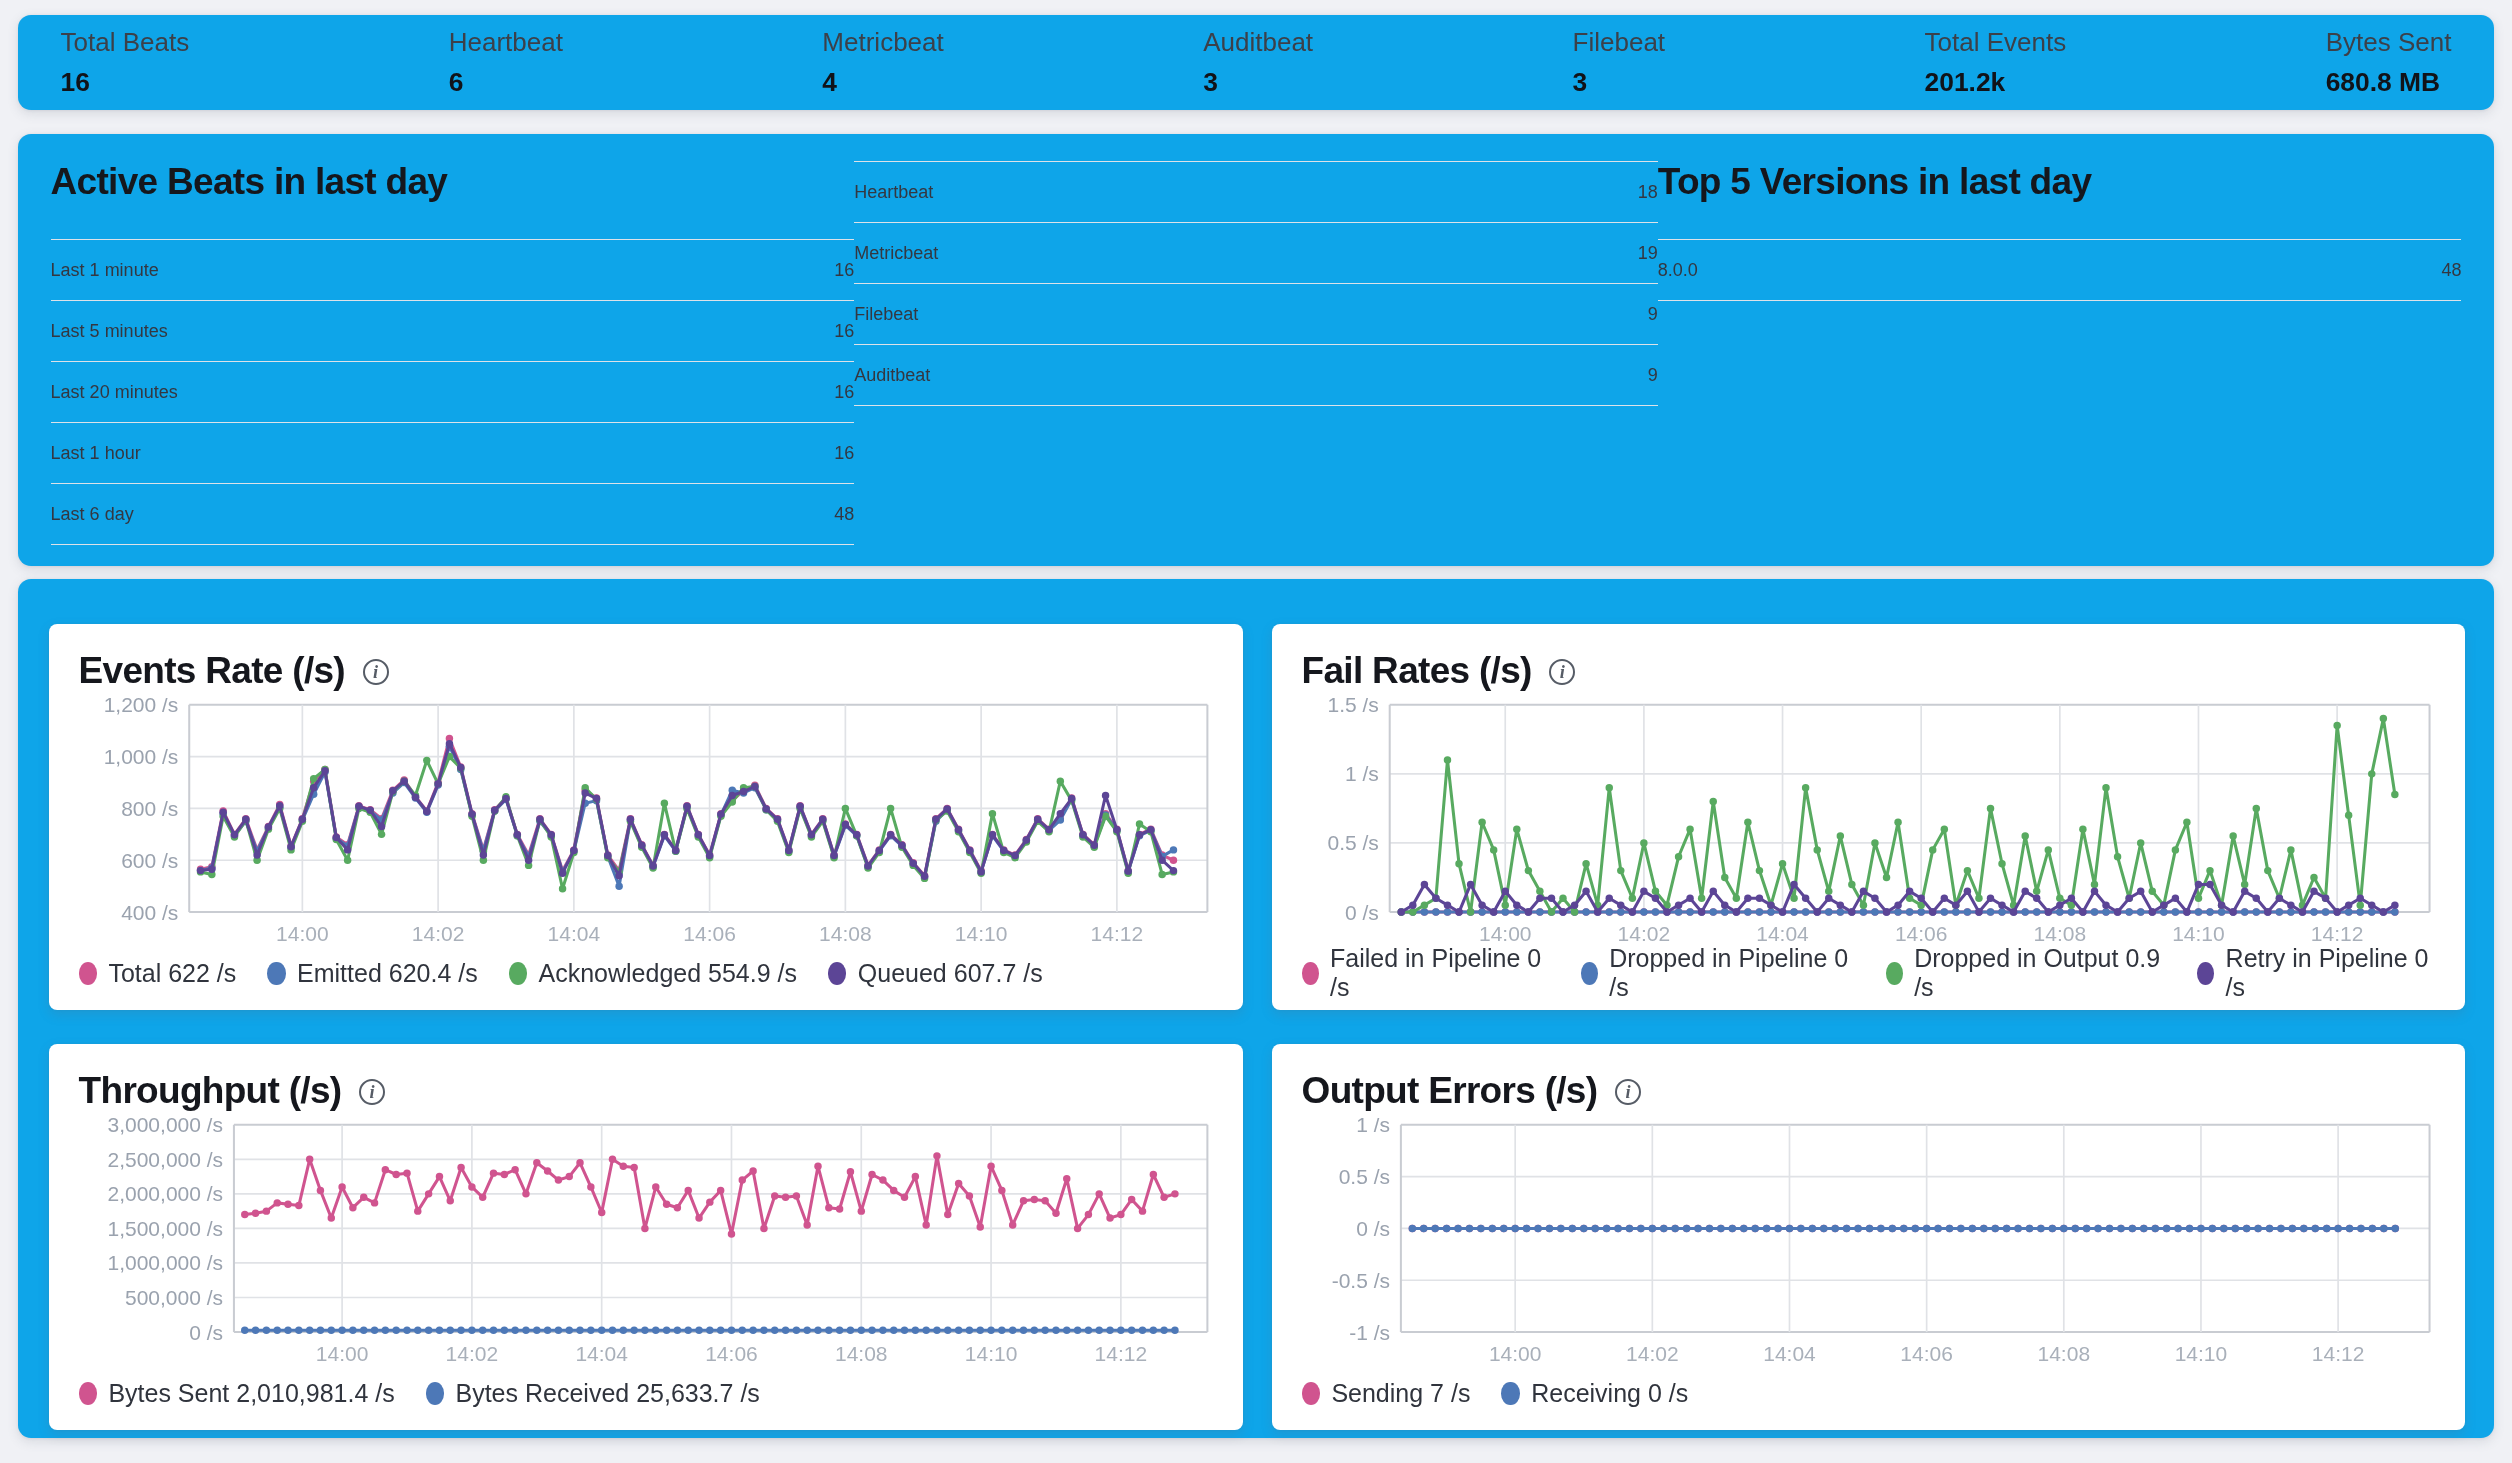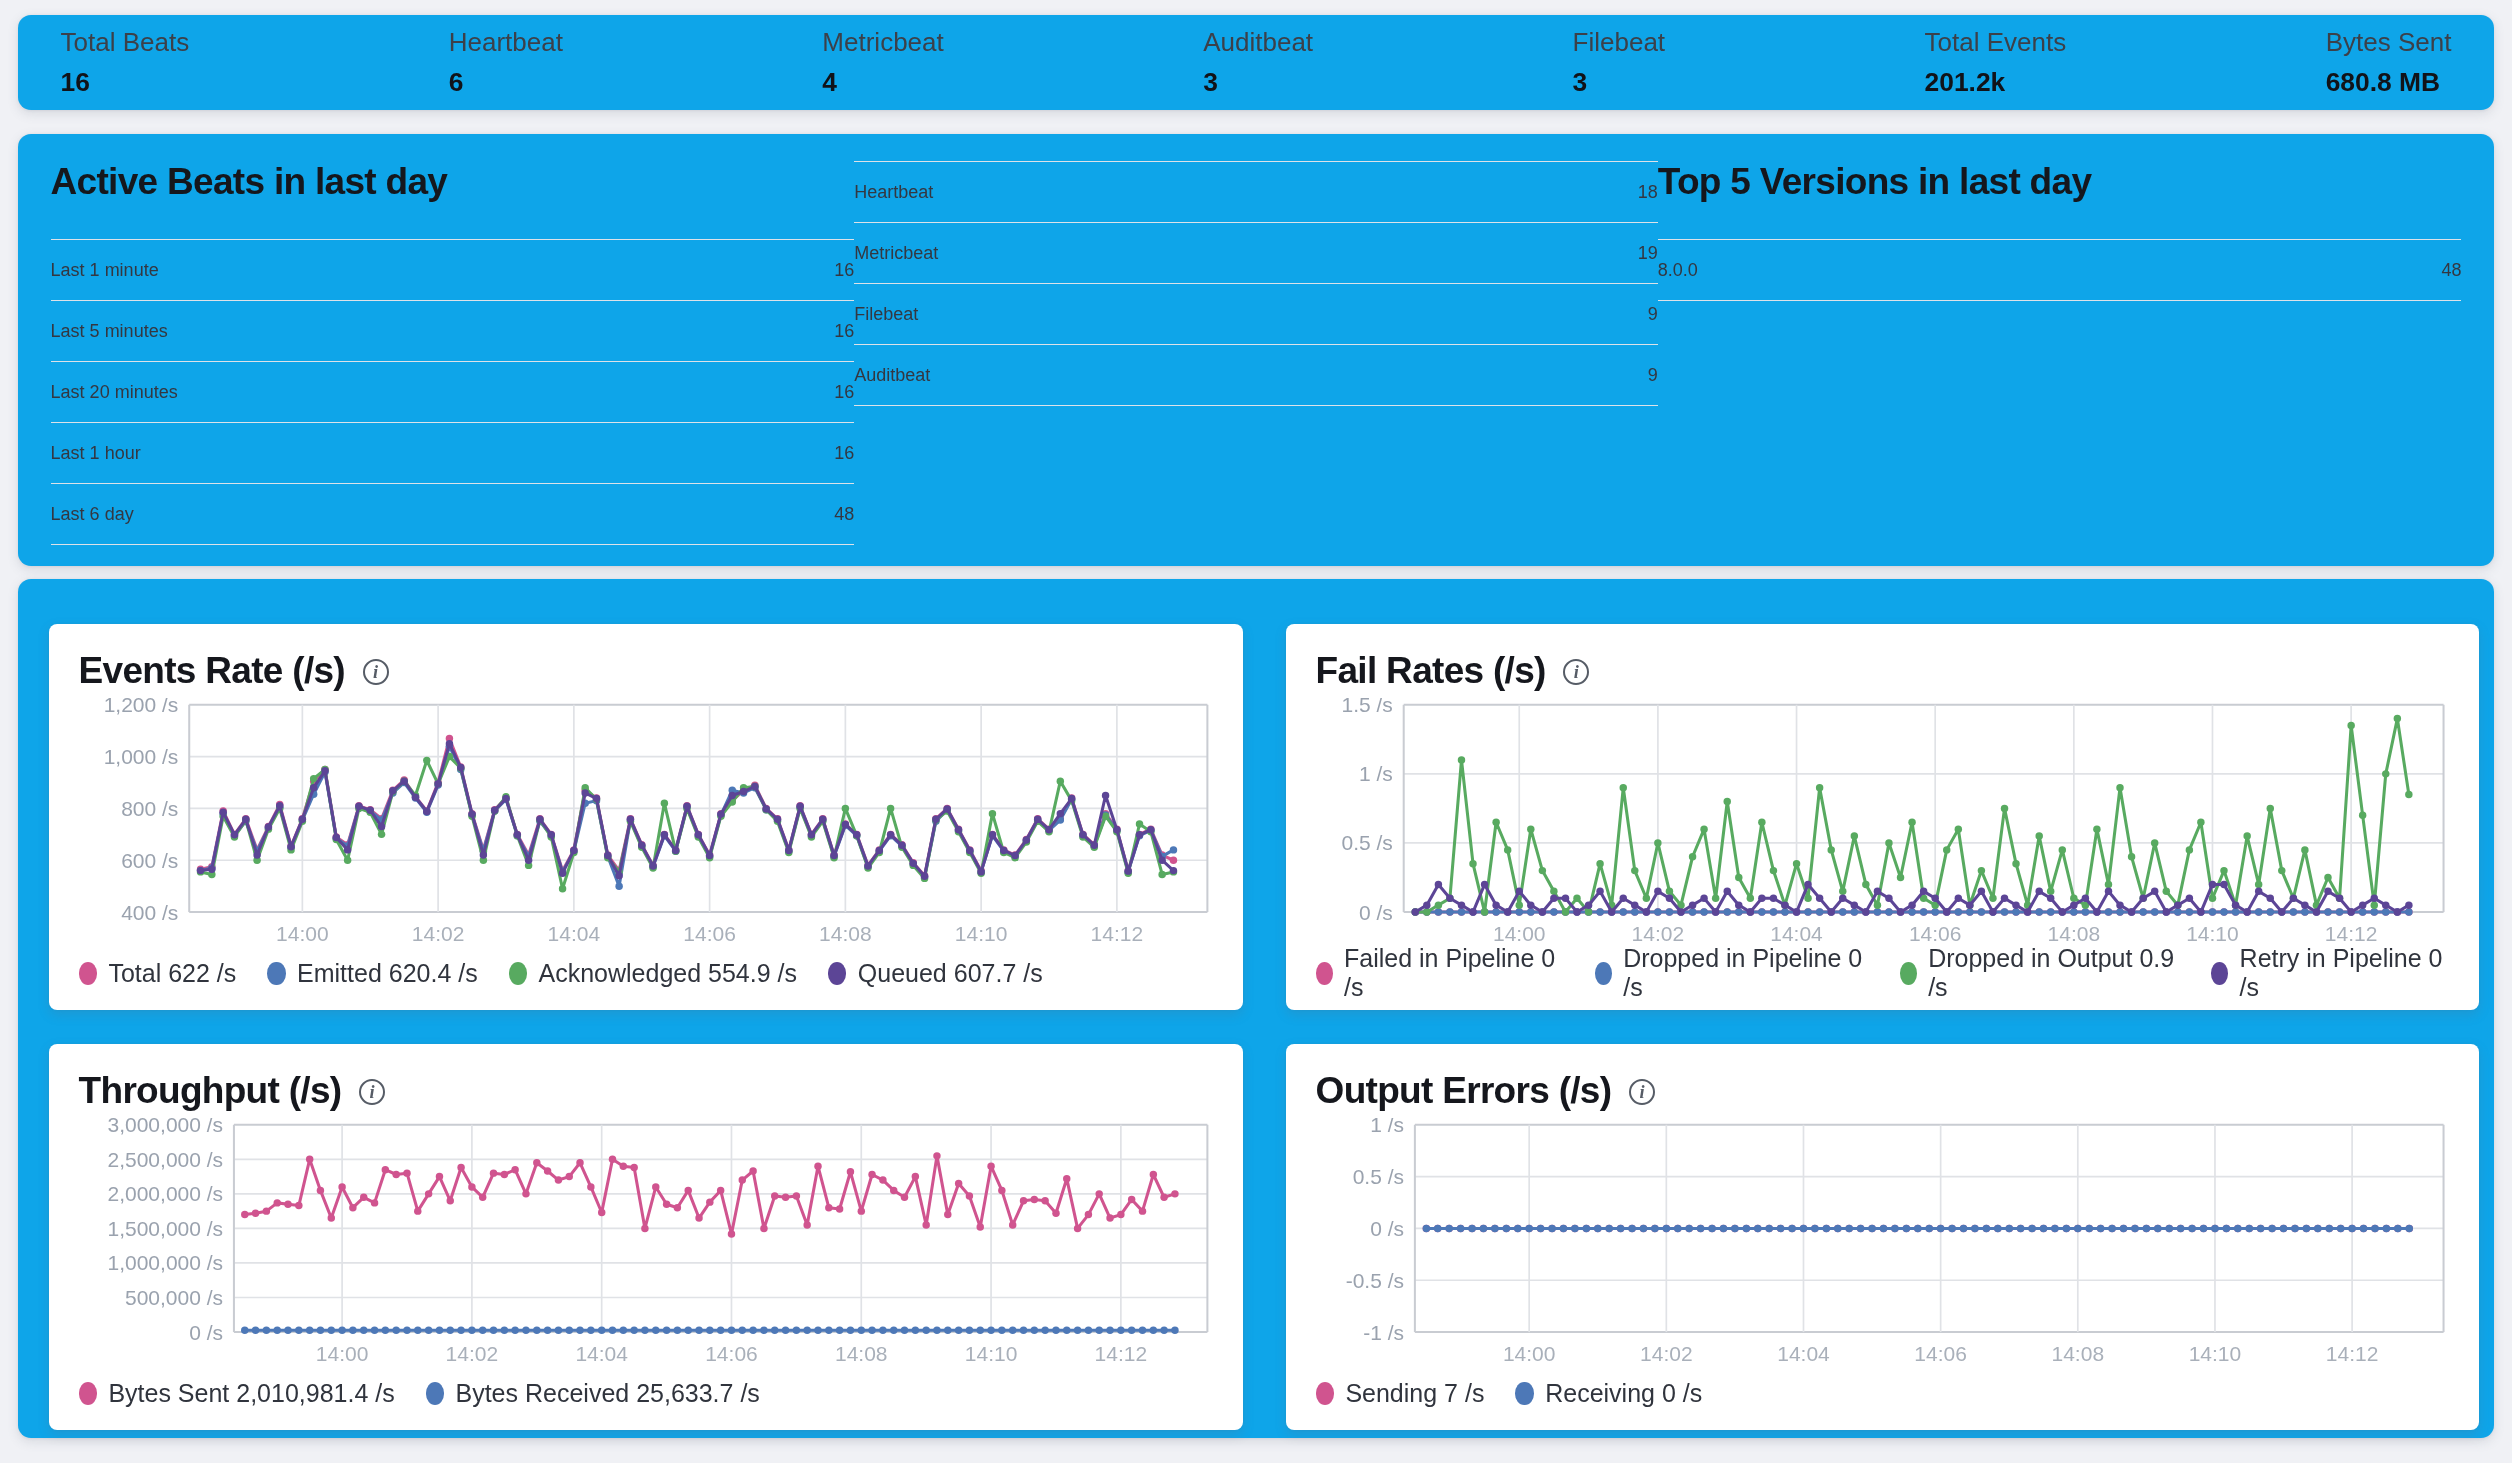--- a/index.html
+++ b/index.html
@@ -19,21 +19,21 @@
   .summary-grid{ display:grid; grid-template-columns:1fr 1fr 1fr; }
   .panel-title{ font-size:37px; font-weight:bold; color:#15171d; letter-spacing:-0.7px;
     line-height:41px; margin-bottom:37px; }
   .summary-row{ height:61px; display:flex; align-items:center; justify-content:space-between;
     border-top:1.4px solid #dde2e9; font-size:18px; color:#343741; }
   .rows{ border-bottom:1.4px solid #dde2e9; }
 
   
   .charts-card{ margin:13.6px 17.6px 0; padding:45px 31px 27px; height:859px;
     display:grid; grid-template-columns:1fr 1fr; grid-template-rows:386px 386px;
-    gap:34px 43px; }
+    gap:34px 29px; }
   .chart-card{ border-radius:8.1px;
     box-shadow:0 4.1px 12.2px rgba(95,105,125,0.20), 0 0 2px rgba(95,105,125,0.12);
     background:#fff; padding:20.3px 27px 16.3px 30px; display:flex; flex-direction:column; }
   .chart-title-row{ display:flex; align-items:center; gap:17.6px; height:53px; flex:0 0 auto; }
   .chart-title{ font-size:37px; font-weight:bold; color:#15171d; letter-spacing:-0.7px; }
   .info-icon{ width:26px; height:26px; border:2px solid #565c66; border-radius:50%;
     display:flex; align-items:center; justify-content:center; color:#565c66;
     font-family:"Liberation Serif", serif; font-style:italic; font-size:18.3px;
     font-weight:bold; margin-top:2.7px; }
   .chart-area{ flex:1 1 auto; min-height:0; }

